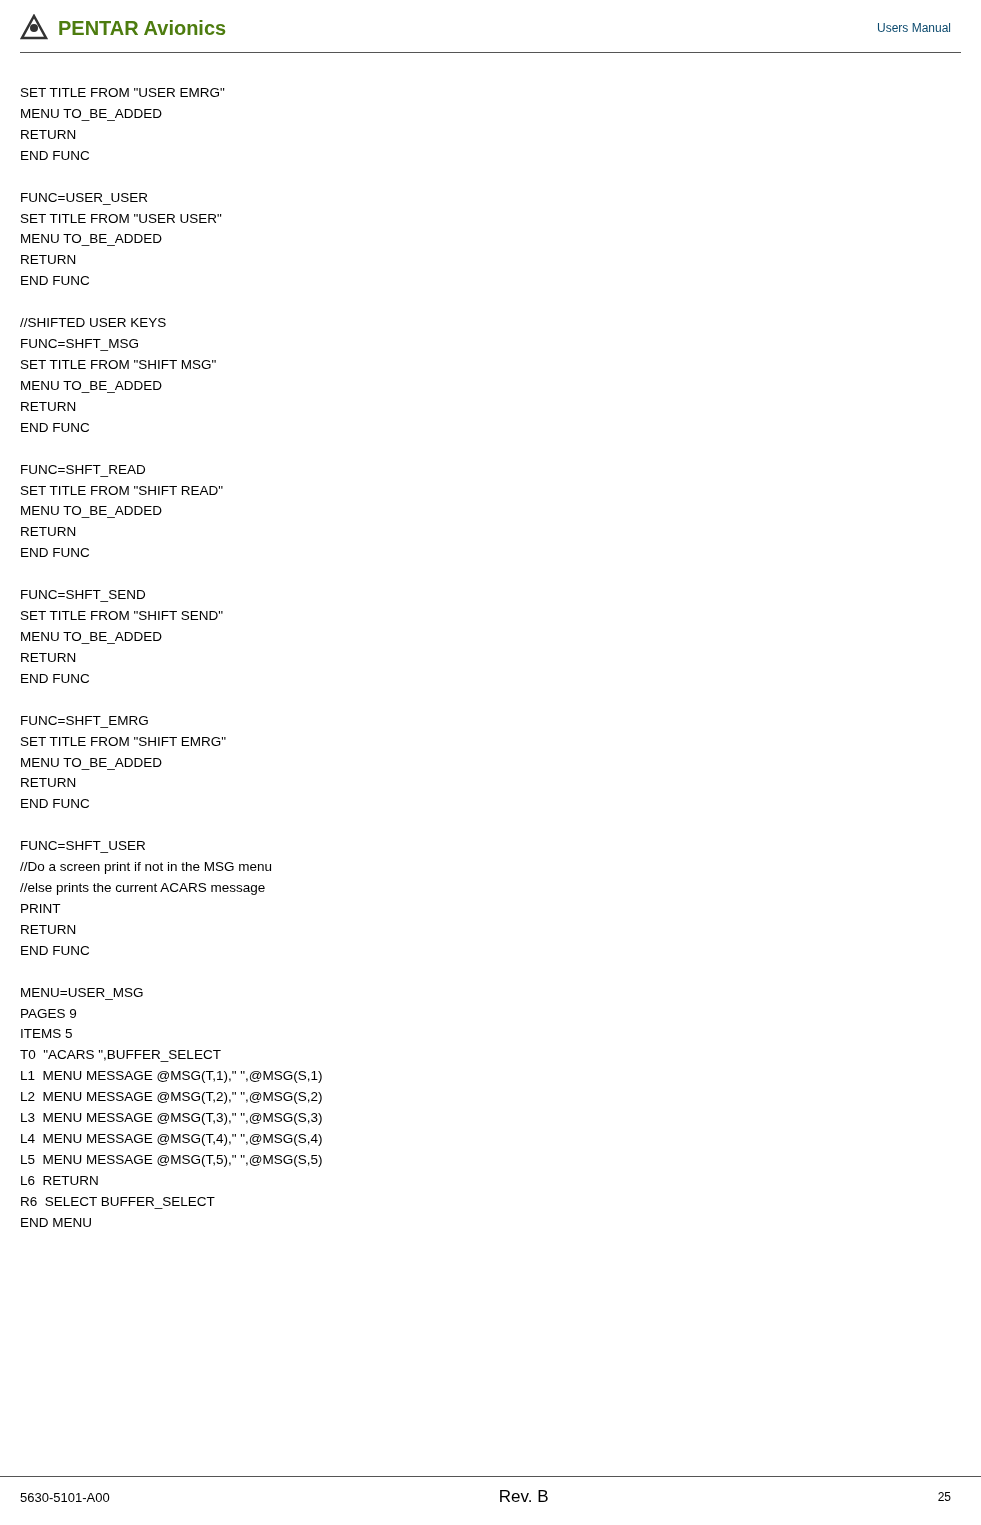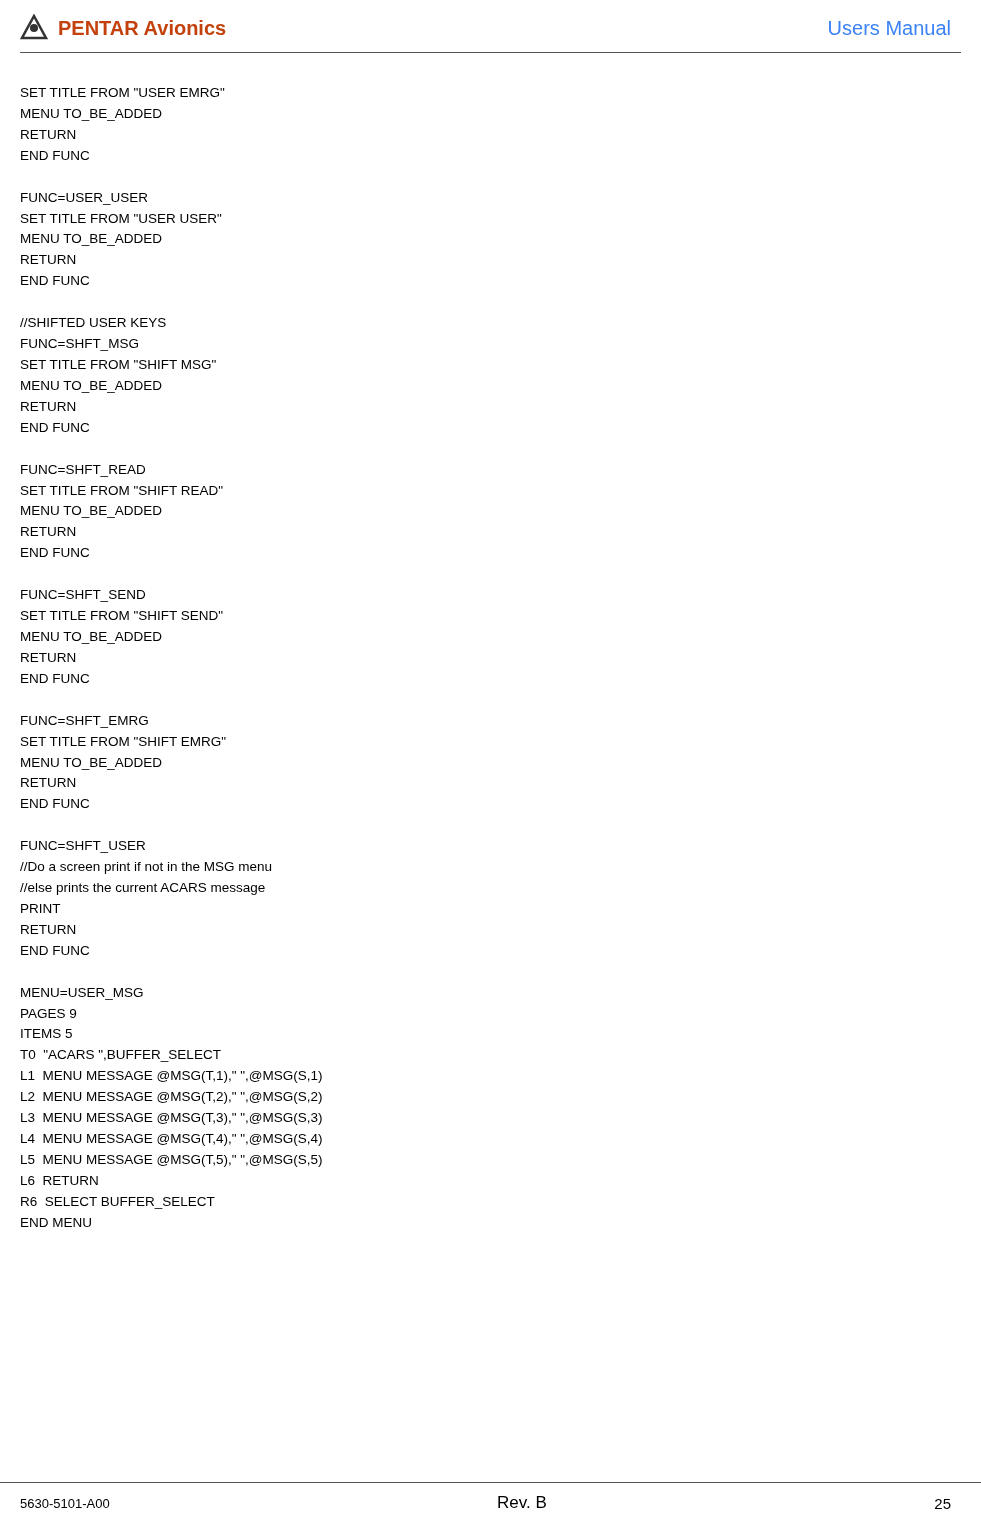--- a/index.html
+++ b/index.html
@@ -31,26 +31,26 @@
     }
 
     .logo-icon {
       width: 28px;
       height: 28px;
     }
 
     .logo-text {
       font-size: 20px;
       font-weight: bold;
-      color: #c2410c;
+      color: #4d7c0f;
     }
 
     .header-right {
-      font-size: 20px;
-      color: #3b82f6;
+      font-size: 12px;
+      color: #0c4a6e;
     }
 
     .divider {
       border: none;
       border-top: 1.5px solid #555;
       margin: 0 20px;
     }
 
     .main-content {
       padding: 30px 30px 60px 20px;
@@ -67,31 +67,31 @@
     }
 
     .footer {
       position: absolute;
       bottom: 0;
       left: 0;
       right: 0;
       display: flex;
       justify-content: space-between;
       align-items: center;
-      padding: 10px 30px 12px 20px;
+      padding: 10px 30px 18px 20px;
       border-top: 1.5px solid #555;
       font-size: 13px;
     }
 
     .footer-center {
       font-size: 17px;
     }
 
     .footer-right {
-      font-size: 15px;
+      font-size: 12px;
     }
   </style>
 </head>
 <body>
 
 <div class="header">
   <div class="logo-area">
     <svg class="logo-icon" viewBox="0 0 28 28" xmlns="http://www.w3.org/2000/svg">
       <polygon points="14,2 26,24 2,24" fill="none" stroke="#333" stroke-width="2.5"></polygon>
       <circle cx="14" cy="14" r="4" fill="#333"></circle>

